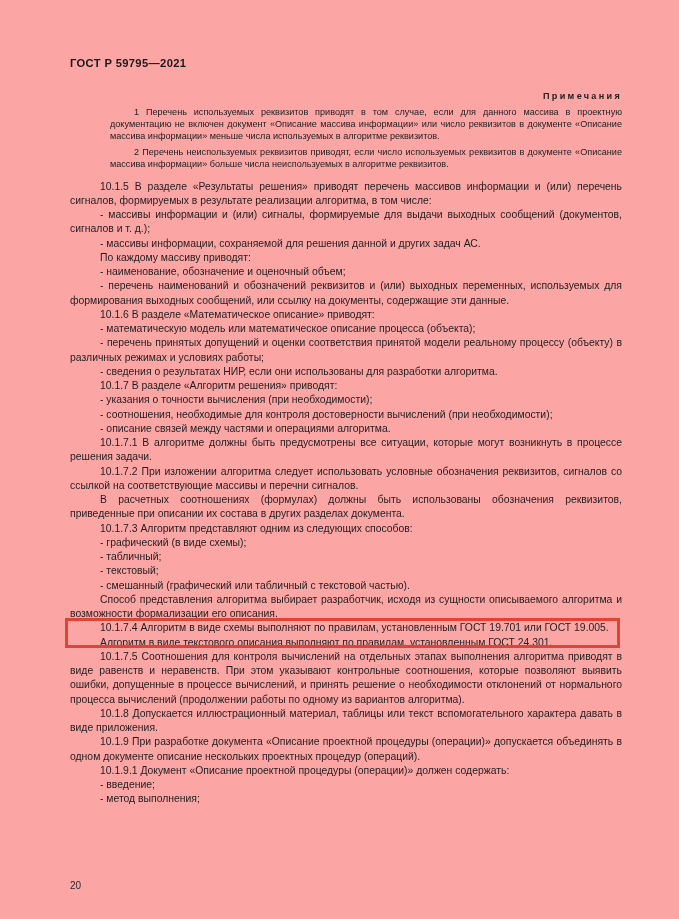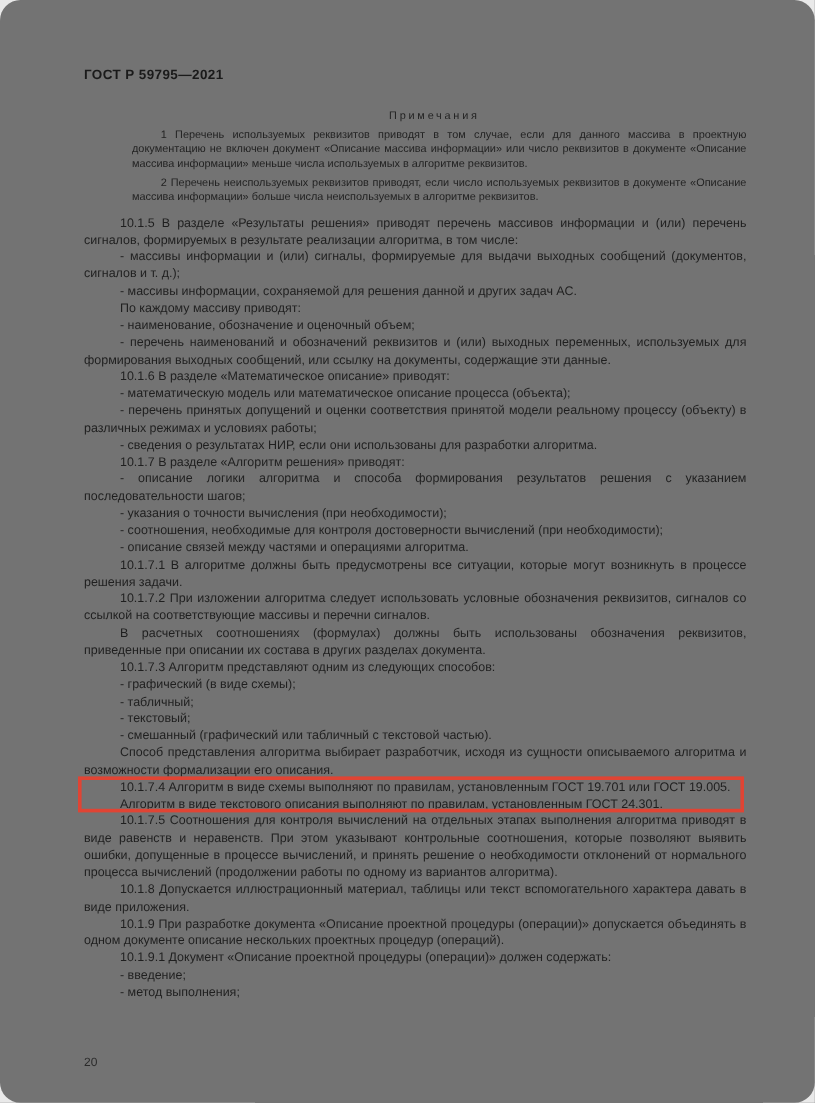--- a/index.html
+++ b/index.html
@@ -45,21 +45,22 @@
   }
   .notes {
     font-size: 9.1px;
     line-height: 12.1px;
     color: #232323;
   }
   .notes-title {
     text-indent: 32px;
     letter-spacing: 2.3px;
     margin-bottom: 1px;
-    text-align: center;
+    text-align: right;
+    font-weight: bold;
   }
   .note-p {
     text-indent: 24px;
     margin-top: 4px;
     margin-left: 40px;
   }
   .main-text {
     font-size: 10.4px;
     line-height: 14.25px;
     color: #1f1f1f;
@@ -91,21 +92,21 @@
     position: absolute;
     left: 70px;
     top: 880px;
     font-size: 10px;
     color: #2a2a2a;
   }
 </style>
 </head>
 <body style="background: rgb(233, 233, 233);">
 
-<div class="page" style="background: #737373; border-radius: 17px;">
+<div class="page" style="background: #fca5a5;">
 
   <div class="header">ГОСТ Р 59795—2021</div>
 
   <div class="body-col">
 
     <div class="notes">
       <p class="notes-title">Примечания</p>
       <p class="note-p">1 Перечень используемых реквизитов приводят в том случае, если для данного массива в проектную документацию не включен документ «Описание массива информации» или число реквизитов в документе «Описание массива информации» меньше числа используемых в алгоритме реквизитов.</p>
       <p class="note-p">2 Перечень неиспользуемых реквизитов приводят, если число используемых реквизитов в документе «Описание массива информации» больше числа неиспользуемых в алгоритме реквизитов.</p>
     </div>
@@ -115,21 +116,20 @@
       <p class="dash">- массивы информации и (или) сигналы, формируемые для выдачи выходных сообщений (документов, сигналов и т. д.);</p>
       <p class="dash">- массивы информации, сохраняемой для решения данной и других задач АС.</p>
       <p class="para">По каждому массиву приводят:</p>
       <p class="dash">- наименование, обозначение и оценочный объем;</p>
       <p class="dash">- перечень наименований и обозначений реквизитов и (или) выходных переменных, используемых для формирования выходных сообщений, или ссылку на документы, содержащие эти данные.</p>
       <p class="para">10.1.6 В разделе «Математическое описание» приводят:</p>
       <p class="dash">- математическую модель или математическое описание процесса (объекта);</p>
       <p class="dash">- перечень принятых допущений и оценки соответствия принятой модели реальному процессу (объекту) в различных режимах и условиях работы;</p>
       <p class="dash">- сведения о результатах НИР, если они использованы для разработки алгоритма.</p>
       <p class="para">10.1.7 В разделе «Алгоритм решения» приводят:</p>
-      <p class="dash">- описание логики алгоритма и способа формирования результатов решения с указанием последовательности шагов;</p>
       <p class="dash">- указания о точности вычисления (при необходимости);</p>
       <p class="dash">- соотношения, необходимые для контроля достоверности вычислений (при необходимости);</p>
       <p class="dash">- описание связей между частями и операциями алгоритма.</p>
       <p class="para">10.1.7.1 В алгоритме должны быть предусмотрены все ситуации, которые могут возникнуть в процессе решения задачи.</p>
       <p class="para">10.1.7.2 При изложении алгоритма следует использовать условные обозначения реквизитов, сигналов со ссылкой на соответствующие массивы и перечни сигналов.</p>
       <p class="para">В расчетных соотношениях (формулах) должны быть использованы обозначения реквизитов, приведенные при описании их состава в других разделах документа.</p>
       <p class="para">10.1.7.3 Алгоритм представляют одним из следующих способов:</p>
       <p class="dash">- графический (в виде схемы);</p>
       <p class="dash">- табличный;</p>
       <p class="dash">- текстовый;</p>

